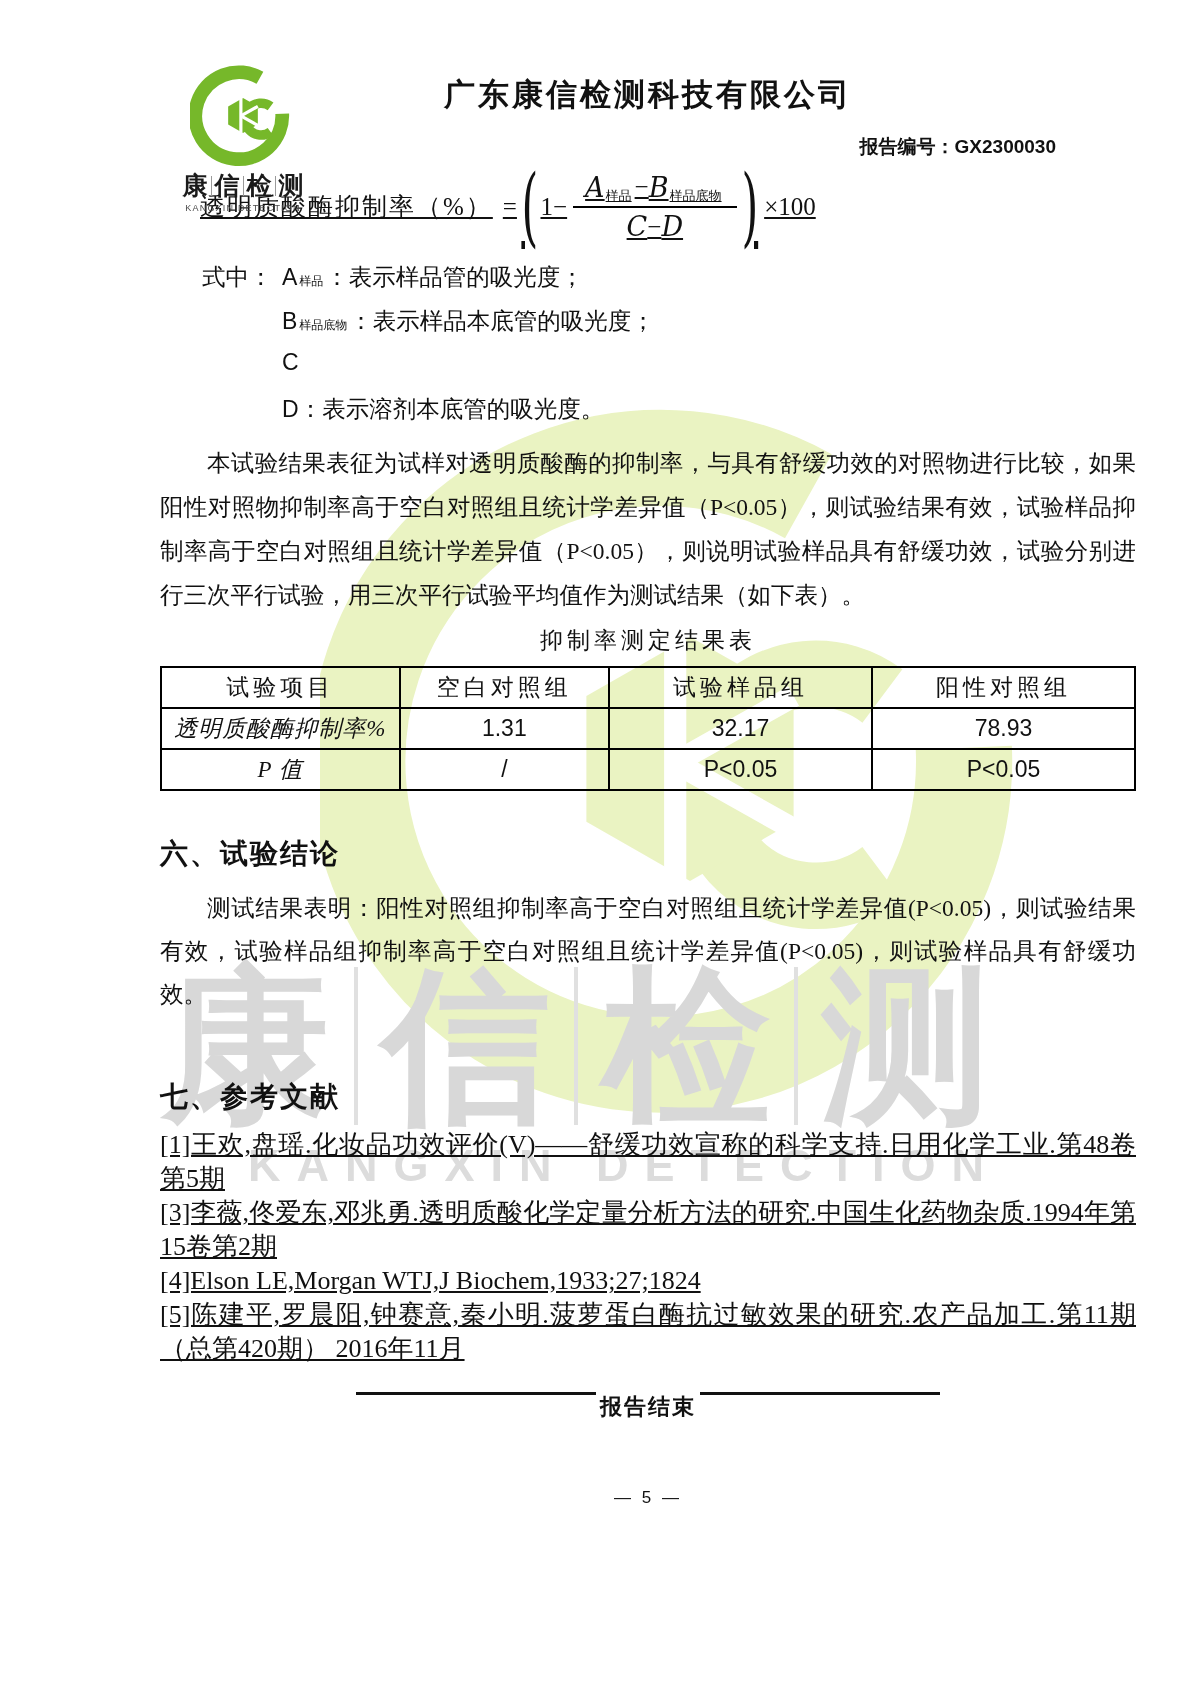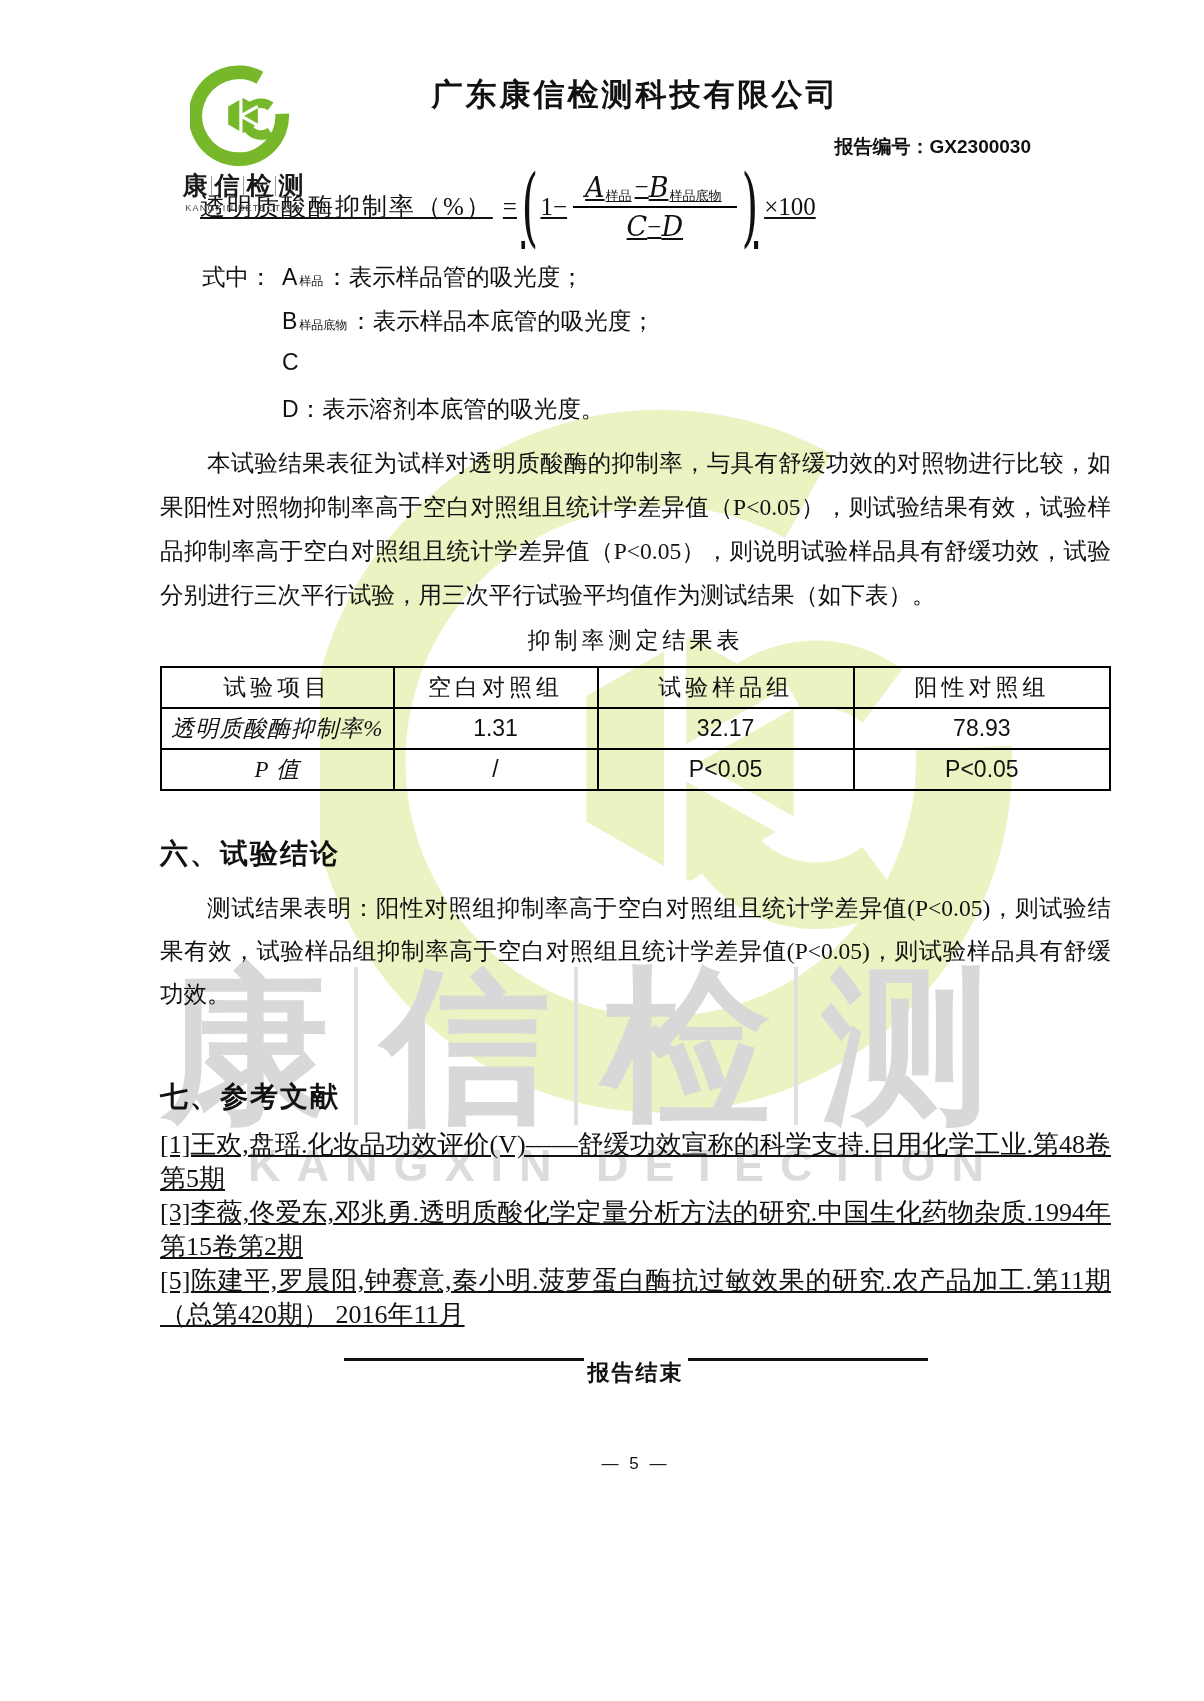--- a/index.html
+++ b/index.html
@@ -33,21 +33,21 @@
   }
   .wm-cn .wm-div { width: 4px; height: 158px; background: #e0e0e0; margin: 0 24px; }
   .wm-en {
     margin-top: 10px; margin-left: 86px;
     font-family: "Liberation Sans", sans-serif;
     font-weight: bold; font-size: 45px; letter-spacing: 16px;
     color: #dcdcdc; white-space: nowrap;
   }
 
   
-  .content { position: relative; z-index: 2; padding: 0 93px 0 160px; }
+  .content { position: relative; z-index: 2; padding: 0 68px 0 160px; }
 
   .logo {
     position: absolute; left: 180px; top: 64px; width: 126px;
     text-align: center; z-index: 3;
   }
   .logo svg { display: block; margin: 0 auto; }
   .logo-cn { display: flex; align-items: center; justify-content: center; margin-top: 2px; }
   .logo-cn .lchar { font-family: "Liberation Sans", sans-serif; font-weight: bold; font-size: 25px; color: #1a1a1a; line-height: 1.1; }
   .logo-cn .ldiv { width: 1px; height: 20px; background: #9a9a9a; margin: 0 3px; }
   .logo-en { font-family: "Liberation Sans", sans-serif; font-size: 9px; letter-spacing: 1.2px; color: #4a4a4a; margin-top: 3px; white-space: nowrap; }
@@ -240,20 +240,21 @@
       </tbody>
     </table>
 
     <div class="sec-heading">六、试验结论</div>
     <div class="conclusion">测试结果表明：阳性对照组抑制率高于空白对照组且统计学差异值(P&lt;0.05)，则试验结果有效，试验样品组抑制率高于空白对照组且统计学差异值(P&lt;0.05)，则试验样品具有舒缓功效。</div>
 
     <div class="sec-heading refs-heading">七、参考文献</div>
     <div class="refs">
       <div class="ref-item">[1]王欢,盘瑶.化妆品功效评价(V)——舒缓功效宣称的科学支持.日用化学工业.第48卷第5期</div>
       <div class="ref-item">[3]李薇,佟爱东,邓兆勇.透明质酸化学定量分析方法的研究.中国生化药物杂质.1994年第15卷第2期</div>
+      <div class="ref-item">[4]Elson LE,Morgan WTJ,J Biochem,1933;27;1824</div>
       <div class="ref-item">[5]陈建平,罗晨阳,钟赛意,秦小明.菠萝蛋白酶抗过敏效果的研究.农产品加工.第11期（总第420期） 2016年11月</div>
     </div>
 
     <div class="end-line">
       <span class="rule"></span>
       <span class="end-label">报告结束</span>
       <span class="rule"></span>
     </div>
 
     <div class="page-num">— 5 —</div>

